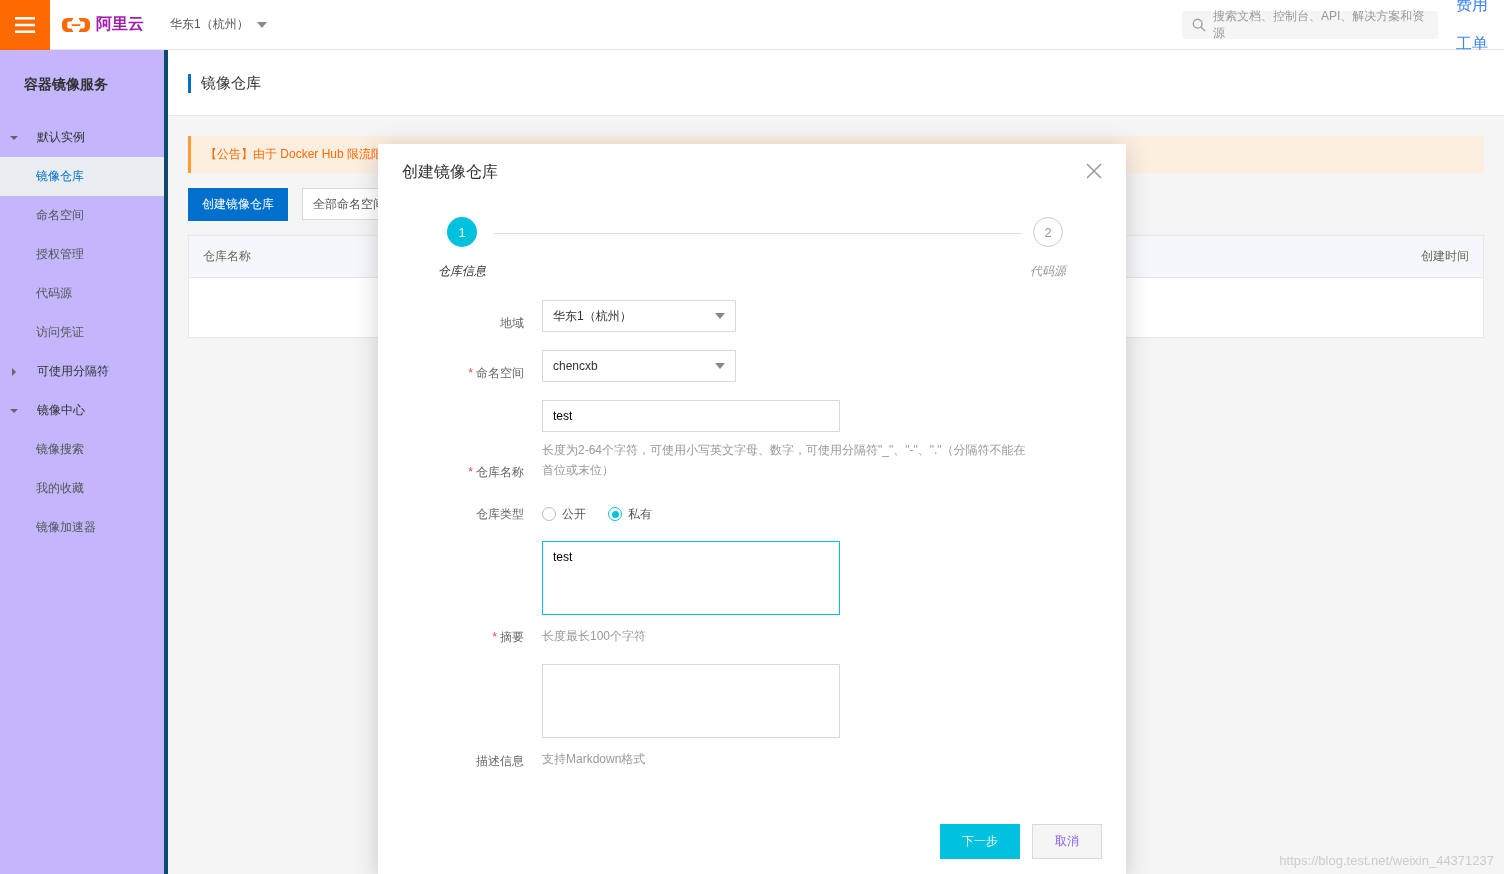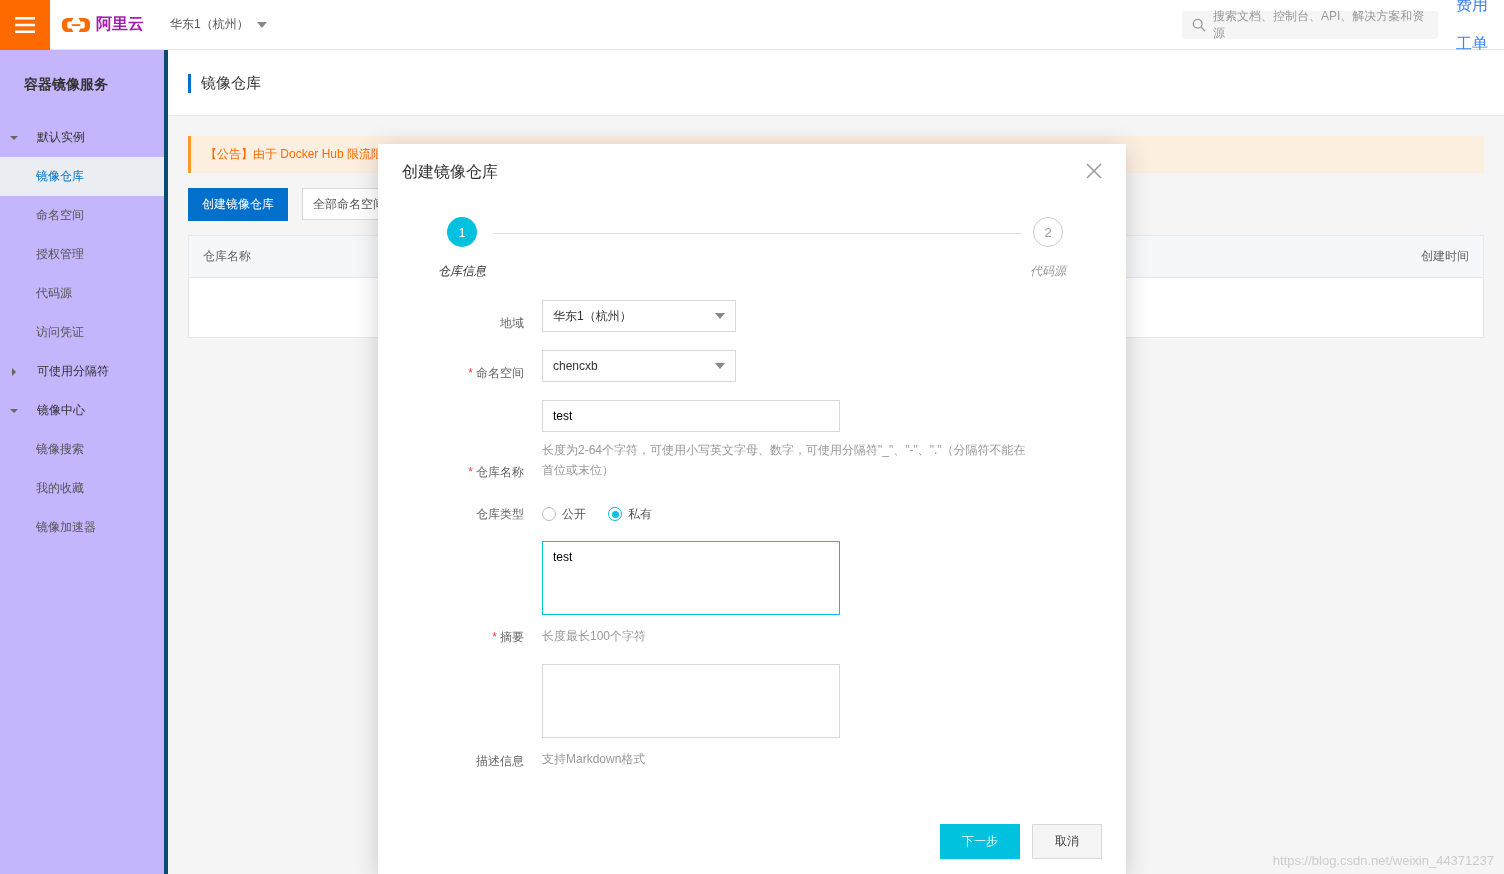--- a/index.html
+++ b/index.html
@@ -69,21 +69,21 @@
     .form-textarea.focus { border-color: #00c1de; }
     .help-text { color: #999; font-size: 12px; margin-top: 8px; line-height: 1.7; width: 490px; }
     .radio-group { display: flex; gap: 22px; padding-top: 7px; }
     .radio { display: flex; align-items: center; gap: 6px; cursor: pointer; font-size: 12px; color: #555; }
     .radio-circle { width: 14px; height: 14px; border-radius: 50%; border: 1px solid #bbb; display: flex; align-items: center; justify-content: center; }
     .radio-circle.checked { border-color: #00c1de; }
     .radio-circle.checked::after { content: ''; width: 7px; height: 7px; border-radius: 50%; background: #00c1de; }
     
     .modal-footer { display: flex; justify-content: flex-end; gap: 12px; padding: 16px 24px 18px 24px; }
     .btn-next { background: #00c1de; color: #fff; border: none; padding: 8px 22px; font-size: 12px; cursor: pointer; }
-    .btn-cancel { background: #f5f5f5; color: #404040; border: 1px solid #d9d9d9; padding: 8px 22px; font-size: 12px; cursor: pointer; }
+    .btn-cancel { background: #f5f5f5; color: #8b5cf6; border: 1px solid #d9d9d9; padding: 8px 22px; font-size: 12px; cursor: pointer; }
     
     .watermark { position: fixed; bottom: 6px; right: 10px; color: #ccc; font-size: 13px; font-family: Arial; }
   </style>
 </head>
 <body>
 
 <div class="header">
   <div class="hamburger">
     <svg viewBox="0 0 20 16">
         <path d="M0 0h20v2.5H0zM0 6.75h20v2.5H0zM0 13.5h20V16H0z" fill="#fff"></path>
@@ -260,13 +260,13 @@
       </div>
     </div>
 
     <div class="modal-footer">
       <button class="btn-next">下一步</button>
       <button class="btn-cancel">取消</button>
     </div>
   </div>
 </div>
 
-<div class="watermark">https://blog.csdn.net/weixin_44371237</div>
+<div class="watermark">https://blog.test.net/weixin_44371237</div>
 
 </body></html>

